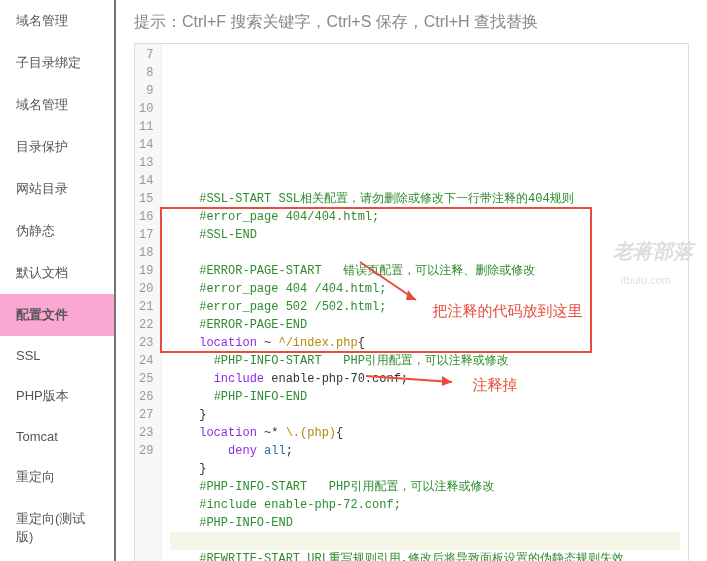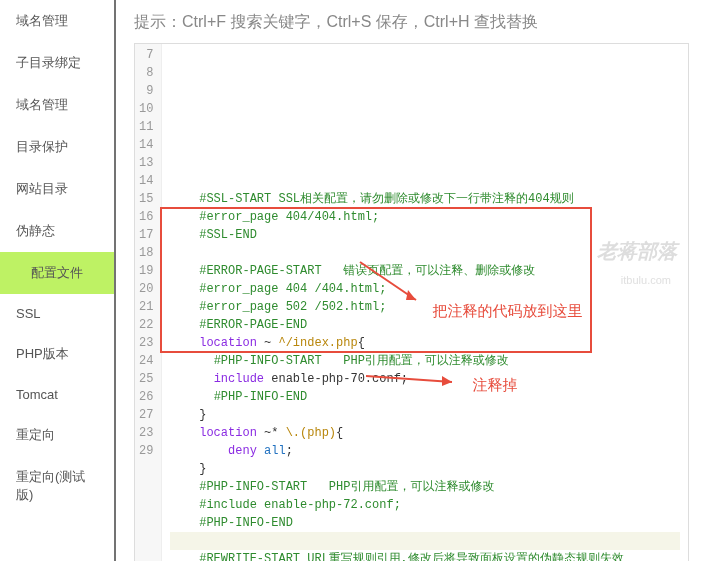--- a/index.html
+++ b/index.html
@@ -1,50 +1,51 @@
 <!DOCTYPE html>
 <html><head>
 <meta charset="utf-8">
 <style>
 * { margin: 0; padding: 0; box-sizing: border-box; }
 body { font-family: "Microsoft YaHei", Arial, sans-serif; font-size: 13px; background: #fff; color: #333; width: 707px; height: 561px; overflow: hidden; position: relative; }
 .container { display: flex; height: 100%; }
 .sidebar { width: 116px; background: #fff; border-right: 2px solid #737373; }
 .sidebar-item { padding: 12px 16px; cursor: pointer; color: #555; font-size: 13px; }
-.sidebar-item.active { background: #bef264; font-weight: 400; text-align: center; }
+.sidebar-item.active { background: #f9a8d4; font-weight: 700; }
 .main { flex: 1; padding: 12px 18px; overflow: hidden; display: flex; flex-direction: column; }
 .hint { color: #888; font-size: 16px; margin-bottom: 10px; }
 .code-wrap { border: 1px solid #ddd; background: #fff; position: relative; flex: 0 0 auto; }
 .editor { display: flex; font-family: Consolas, "Courier New", monospace; font-size: 12px; line-height: 18px; }
 .gutter { background: #f7f7f7; color: #999; text-align: right; padding: 2px 8px 2px 4px; user-select: none; border-right: 1px solid #eee; }
 .gutter div { height: 18px; }
 .code { padding: 2px 8px; flex: 1; position: relative; white-space: pre; }
 .code-line { height: 18px; }
 .hl-line { background: #f5f5e8; }
 .c-green { color: #2e8b2e; }
 .c-purple { color: #8a2be2; }
 .c-blue { color: #1e6fbf; }
 .c-orange { color: #b8860b; }
 .red-box { position: absolute; border: 2px solid #e74c3c; pointer-events: none; }
 .annotation { position: absolute; color: #e74c3c; font-size: 15px; font-family: "Microsoft YaHei"; pointer-events: none; }
 .arrow { position: absolute; pointer-events: none; }
-.watermark { position: absolute; right: 30px; top: 238px; color: #ddd; font-size: 20px; font-weight: bold; font-style: italic; pointer-events: none; }
+.watermark { position: absolute; right: 14px; top: 238px; color: #ddd; font-size: 20px; font-weight: bold; font-style: italic; pointer-events: none; }
 .watermark-sub { position: absolute; right: 36px; top: 274px; color: #e0e0e0; font-size: 11px; pointer-events: none; }
 </style>
 </head>
 <body>
 
 <div class="container">
   <div class="sidebar" id="sidebar">
       <div class="sidebar-item">域名管理</div>
       <div class="sidebar-item">子目录绑定</div>
       <div class="sidebar-item">域名管理</div>
       <div class="sidebar-item">目录保护</div>
       <div class="sidebar-item">网站目录</div>
       <div class="sidebar-item">伪静态</div>
+      <div class="sidebar-item">默认文档</div>
       <div class="sidebar-item active">配置文件</div>
       <div class="sidebar-item">SSL</div>
       <div class="sidebar-item">PHP版本</div>
       <div class="sidebar-item">Tomcat</div>
       <div class="sidebar-item">重定向</div>
       <div class="sidebar-item">重定向(测试版)</div>
     </div>
   <div class="main">
     <div class="hint">提示：Ctrl+F 搜索关键字，Ctrl+S 保存，Ctrl+H 查找替换</div>
     <div class="code-wrap">

